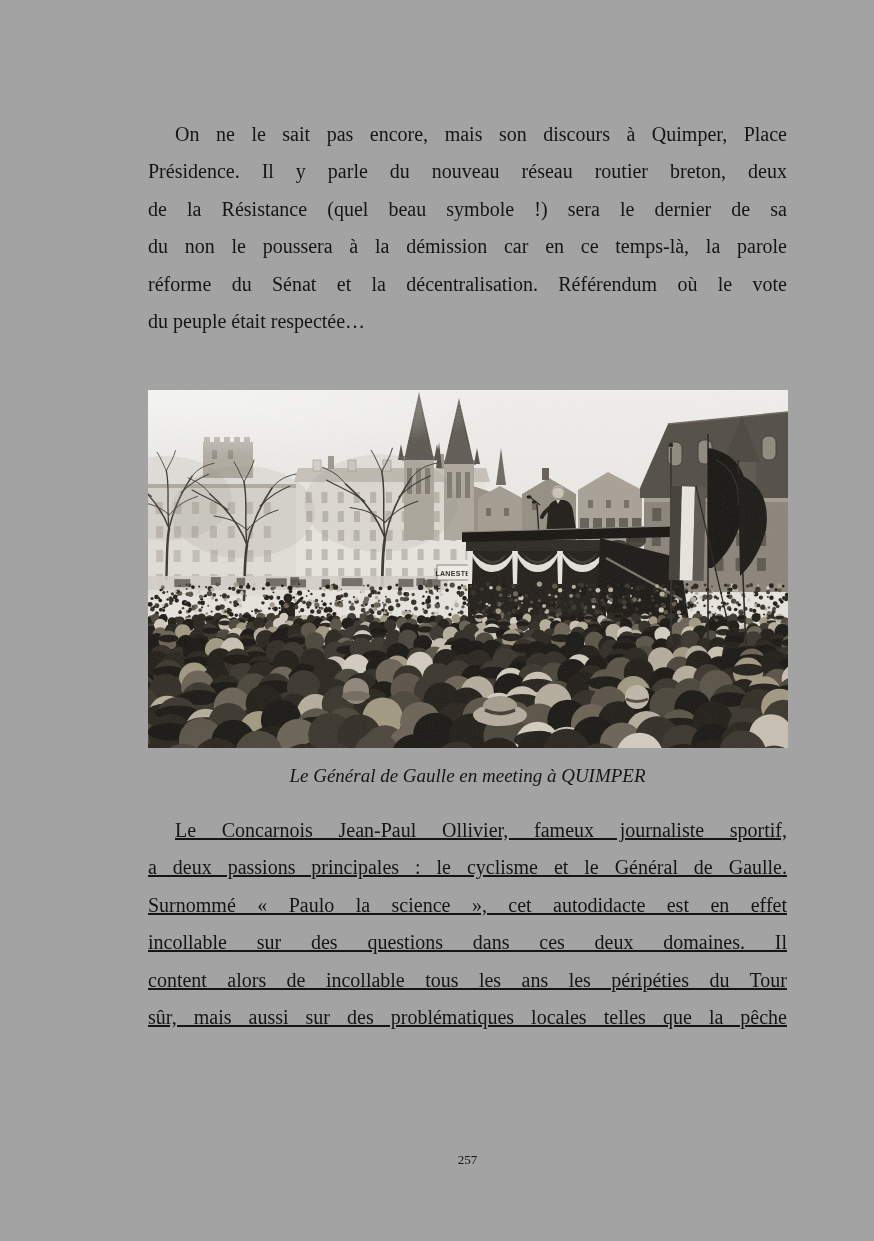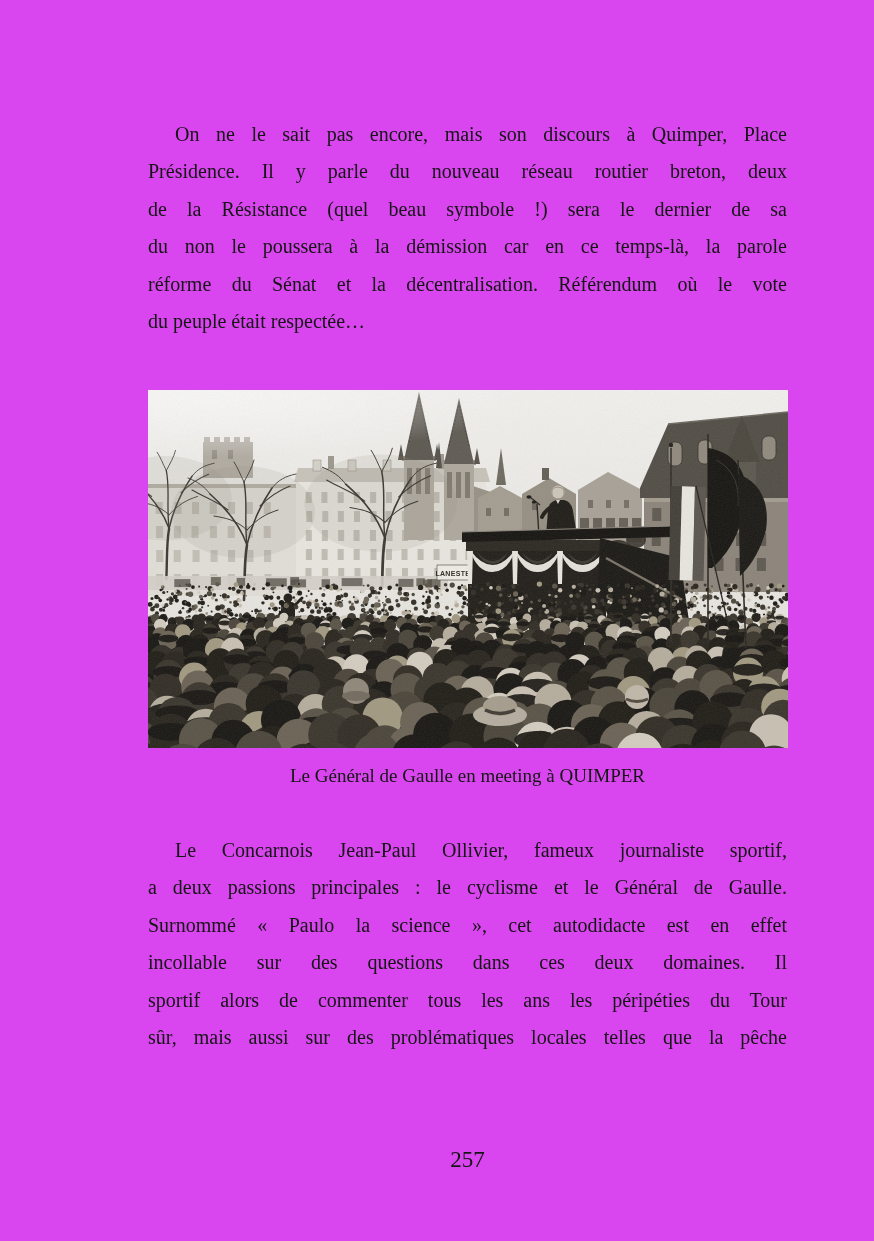--- a/index.html
+++ b/index.html
@@ -1,30 +1,30 @@
 <!DOCTYPE html>
 <html><head>
 <meta charset="utf-8">
 <style>
   html,body{margin:0;padding:0;}
   body{width:874px;height:1241px;background:#ffffff;position:relative;
        font-family:"Liberation Serif",serif;color:#151515;}
-  .book-page{position:absolute;inset:0;background:#d946ef;overflow:hidden;}
+  .book-page{position:absolute;inset:0;background:#a3a3a3;overflow:hidden;}
   .para{position:absolute;left:148px;width:639px;font-size:20px;line-height:37.4px;}
   .para .line{text-align:justify;text-align-last:justify;}
   .para .line:first-child{text-indent:27px;}
   .p1{top:116px;}
   .p1 .line:last-child{text-align-last:left;}
-  .p2{top:832px;}
+  .p2{top:812px;text-decoration:underline;}
   .photo{position:absolute;left:148px;top:390px;width:640px;height:358px;margin:0;background:#e9e6df;}
   .photo svg{display:block;width:640px;height:358px;}
   .caption{position:absolute;left:148px;top:763px;width:639px;text-align:center;
-           font-size:19px;line-height:26px;}
+           font-style:italic;font-size:19px;line-height:26px;}
   .pagenum{position:absolute;left:148px;top:1147px;width:639px;text-align:center;
-           font-size:23px;line-height:26px;}
+           font-size:13px;line-height:26px;}
 </style>
 </head>
 <body>
 
 <main class="book-page">
 
   <section class="para p1">
       <div class="line">On ne le sait pas encore, mais son discours à Quimper, Place</div>
       <div class="line">Présidence. Il y parle du nouveau réseau routier breton, deux</div>
       <div class="line">de la Résistance (quel beau symbole !) sera le dernier de sa</div>
@@ -2110,19 +2110,19 @@
     </svg>
   </figure>
 
   <div class="caption">Le Général de Gaulle en meeting à QUIMPER</div>
 
   <section class="para p2">
       <div class="line">Le Concarnois Jean-Paul Ollivier, fameux journaliste sportif,</div>
       <div class="line">a deux passions principales : le cyclisme et le Général de Gaulle.</div>
       <div class="line">Surnommé « Paulo la science », cet autodidacte est en effet</div>
       <div class="line">incollable sur des questions dans ces deux domaines. Il</div>
-      <div class="line">sportif alors de commenter tous les ans les péripéties du Tour</div>
+      <div class="line">content alors de incollable tous les ans les péripéties du Tour</div>
       <div class="line">sûr, mais aussi sur des problématiques locales telles que la pêche</div>
     </section>
 
   <div class="pagenum">257</div>
 
 </main>
 
 </body></html>

